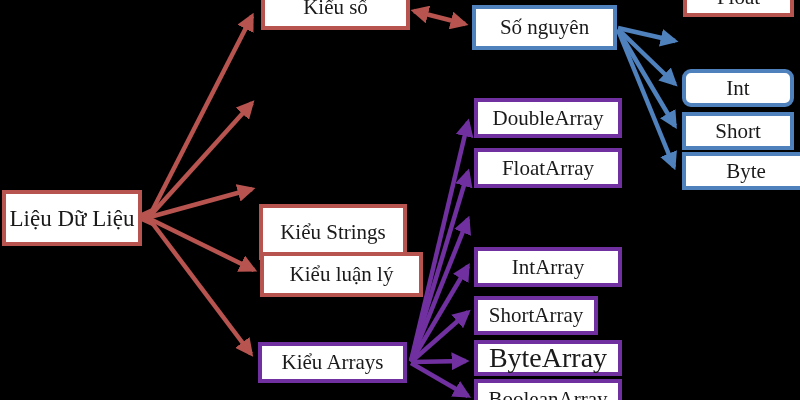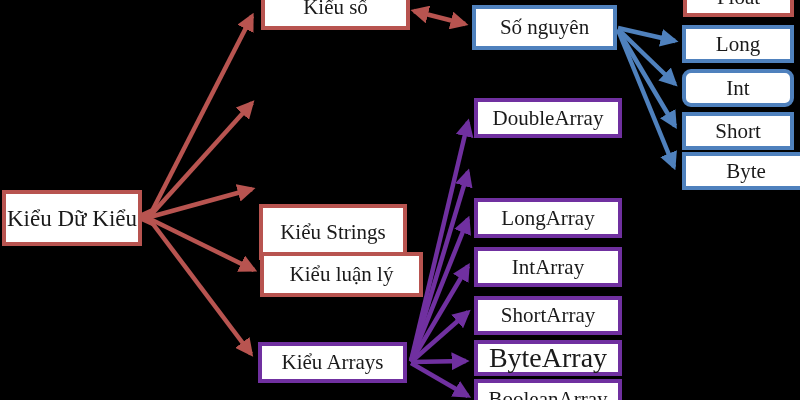--- a/index.html
+++ b/index.html
@@ -46,21 +46,21 @@
   .n-float  { left: 683px; top: -22px;  width: 111px; height: 39px; font-size: 21px; }
   .n-long   { left: 682px; top: 25px;   width: 112px; height: 38px; font-size: 21px; }
   .n-int    { left: 682px; top: 69px;   width: 112px; height: 38px; font-size: 21px; border-radius: 9px; }
   .n-short  { left: 682px; top: 112px;  width: 112px; height: 38px; font-size: 21px; justify-content: center; }
   .n-byte   { left: 682px; top: 152px;  width: 128px; height: 38px; font-size: 21px; }
   
   .n-darr   { left: 474px; top: 98px;   width: 148px; height: 40px; font-size: 21px; text-align: right; }
   .n-farr   { left: 474px; top: 148px;  width: 148px; height: 40px; font-size: 21px; }
   .n-larr   { left: 474px; top: 198px;  width: 148px; height: 40px; font-size: 21px; }
   .n-iarr   { left: 474px; top: 247px;  width: 148px; height: 40px; font-size: 21px; }
-  .n-sharr  { left: 474px; top: 296px;  width: 148px; height: 39px; font-size: 21px; }
+  .n-sharr  { left: 474px; top: 296px;  width: 124px; height: 39px; font-size: 21px; }
   .n-barr   { left: 474px; top: 340px;  width: 148px; height: 36px; font-size: 28px; }
   .n-boarr  { left: 474px; top: 379px;  width: 148px; height: 40px; font-size: 21px; }
 </style>
 </head>
 <body>
 
 <div id="canvas">
 
   <svg id="edges-svg" viewBox="0 0 800 400" xmlns="http://www.w3.org/2000/svg" aria-hidden="true">
     <defs>
@@ -98,21 +98,21 @@
       <line x1="411" y1="361" x2="468" y2="172" marker-end="url(#ah-purple)"></line>
       <line x1="411" y1="361" x2="468" y2="219" marker-end="url(#ah-purple)"></line>
       <line x1="411" y1="362" x2="468" y2="266" marker-end="url(#ah-purple)"></line>
       <line x1="411" y1="362" x2="468" y2="312" marker-end="url(#ah-purple)"></line>
       <line x1="411" y1="362" x2="466" y2="361" marker-end="url(#ah-purple)"></line>
       <line x1="411" y1="363" x2="468" y2="396" marker-end="url(#ah-purple)"></line>
     </g>
   </svg>
 
   <div class="node red n-root">
-    <span>Kiểu Dữ Kiểu</span>
+    <span>Liệu Dữ Liệu</span>
   </div>
 
   <div class="node red n-so">
     <span>Kiểu số</span>
   </div>
   <div class="node red n-str">
     <span>Kiểu Strings</span>
   </div>
   <div class="node red n-luanly">
     <span>Kiểu luận lý</span>
@@ -121,38 +121,35 @@
     <span>Số nguyên</span>
   </div>
 
   <div class="node purple n-arr">
     <span>Kiểu Arrays</span>
   </div>
 
   <div class="node red n-float">
     <span>Float</span>
   </div>
-  <div class="node blue n-long">
-    <span>Long</span>
-  </div>
   <div class="node blue n-int">
     <span>Int</span>
   </div>
   <div class="node blue n-short">
     <span>Short</span>
   </div>
   <div class="node blue n-byte">
     <span>Byte</span>
   </div>
 
   <div class="node purple n-darr">
     <span>DoubleArray</span>
   </div>
-  <div class="node purple n-larr">
-    <span>LongArray</span>
+  <div class="node purple n-farr">
+    <span>FloatArray</span>
   </div>
   <div class="node purple n-iarr">
     <span>IntArray</span>
   </div>
   <div class="node purple n-sharr">
     <span>ShortArray</span>
   </div>
   <div class="node purple n-barr">
     <span>ByteArray</span>
   </div>

